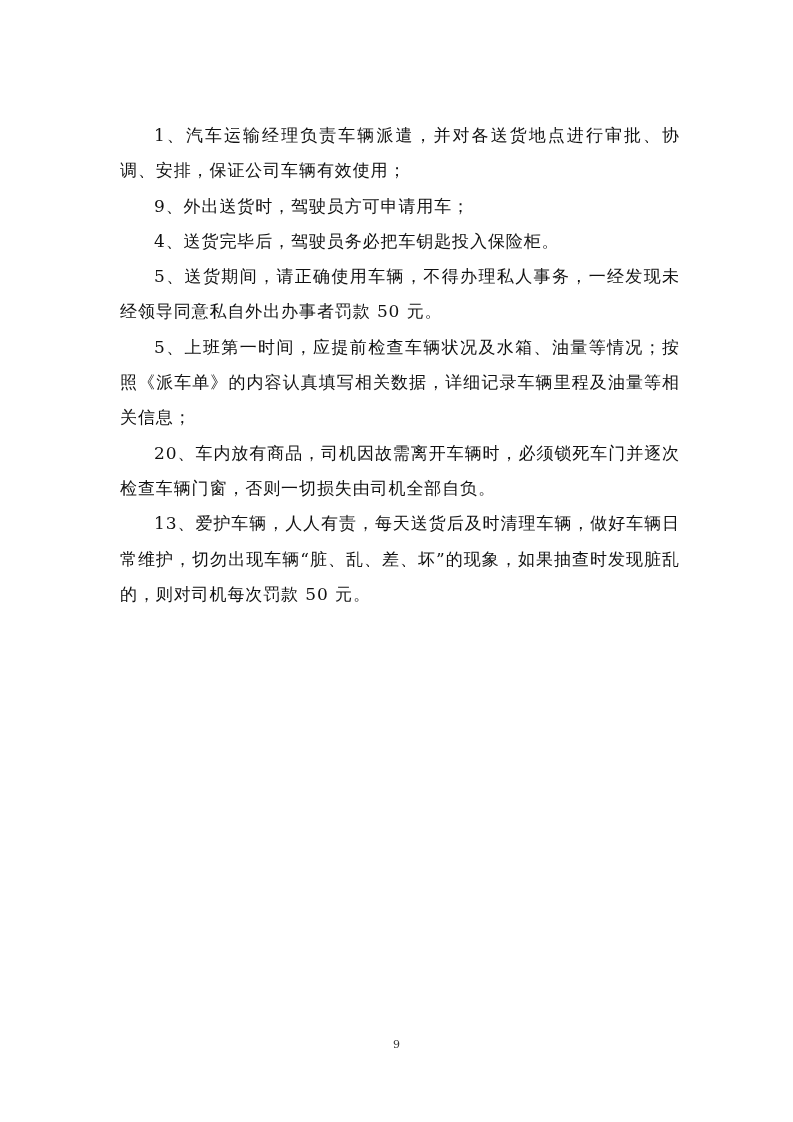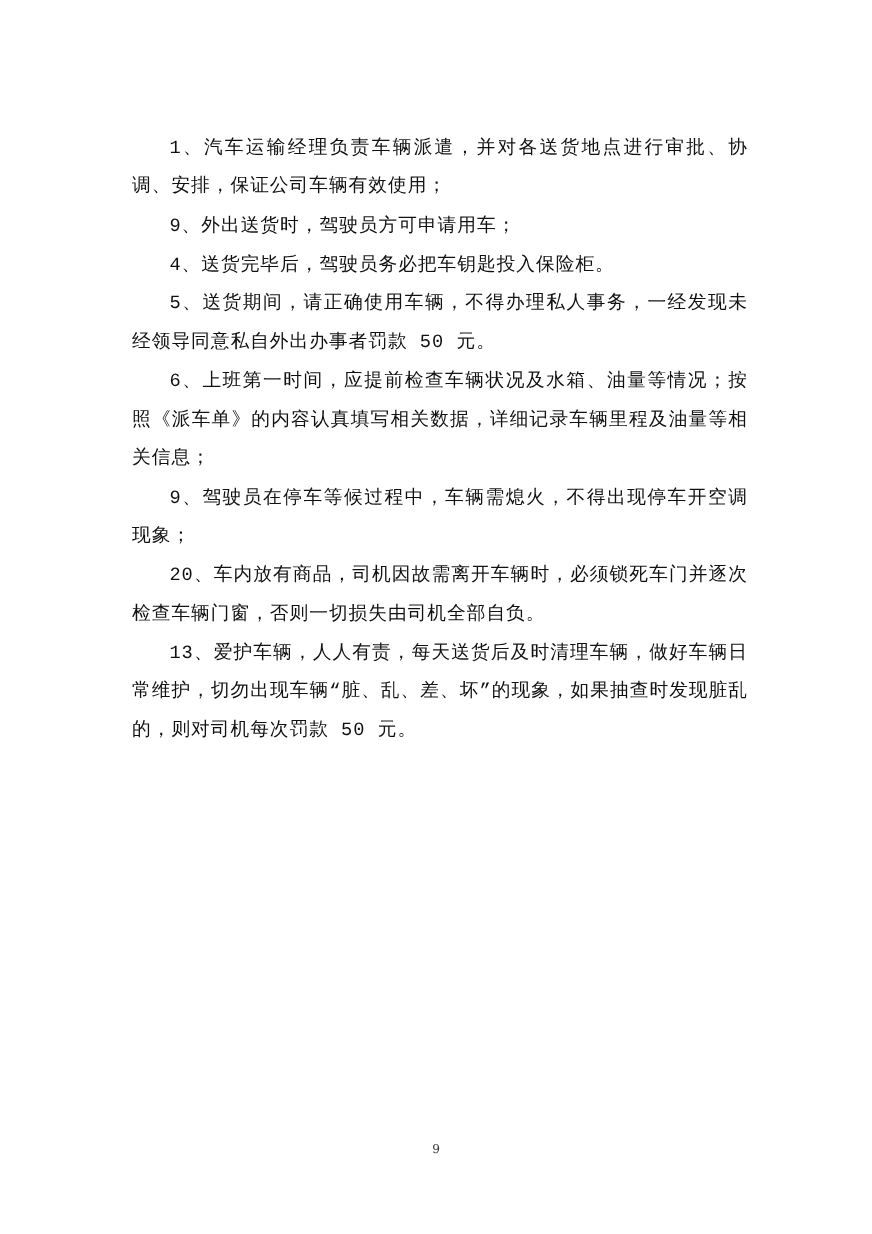--- a/index.html
+++ b/index.html
@@ -1,30 +1,29 @@
 <!DOCTYPE html>
 <html><head>
 <meta charset="utf-8">
 <style>
   html, body { margin: 0; padding: 0; background: #ffffff; }
   body { width: 793px; height: 1122px; position: relative; overflow: hidden;
          font-family: "DejaVu Serif", "Liberation Serif", serif; color: #111; }
   .page { position: absolute; left: 120px; top: 118px; width: 560px; }
   .para { margin: 0; font-size: 17px; line-height: 35.3px; text-align: justify;
-          text-indent: 2em; letter-spacing: 0.9px; font-family: Liberation Mono, monospace; }
+          text-indent: 2em; letter-spacing: 0.9px; }
   .page-number { position: absolute; left: 0; width: 793px; top: 1038px;
                  text-align: center; font-size: 11px; color: #333; }
 </style>
 </head>
 <body>
 
 <div class="page">
   <p class="para">1、汽车运输经理负责车辆派遣，并对各送货地点进行审批、协调、安排，保证公司车辆有效使用；</p>
   <p class="para">9、外出送货时，驾驶员方可申请用车；</p>
   <p class="para">4、送货完毕后，驾驶员务必把车钥匙投入保险柜。</p>
   <p class="para">5、送货期间，请正确使用车辆，不得办理私人事务，一经发现未经领导同意私自外出办事者罚款 50 元。</p>
-  <p class="para">6、上班第一时间，应提前检查车辆状况及水箱、油量等情况；按照《派车单》的内容认真填写相关数据，详细记录车辆里程及油量等相关信息；</p>
-  <p class="para">9、驾驶员在停车等候过程中，车辆需熄火，不得出现停车开空调现象；</p>
+  <p class="para">5、上班第一时间，应提前检查车辆状况及水箱、油量等情况；按照《派车单》的内容认真填写相关数据，详细记录车辆里程及油量等相关信息；</p>
   <p class="para">20、车内放有商品，司机因故需离开车辆时，必须锁死车门并逐次检查车辆门窗，否则一切损失由司机全部自负。</p>
   <p class="para">13、爱护车辆，人人有责，每天送货后及时清理车辆，做好车辆日常维护，切勿出现车辆“脏、乱、差、坏”的现象，如果抽查时发现脏乱的，则对司机每次罚款 50 元。</p>
 </div>
 
 <div class="page-number">9</div>
 
 </body></html>

